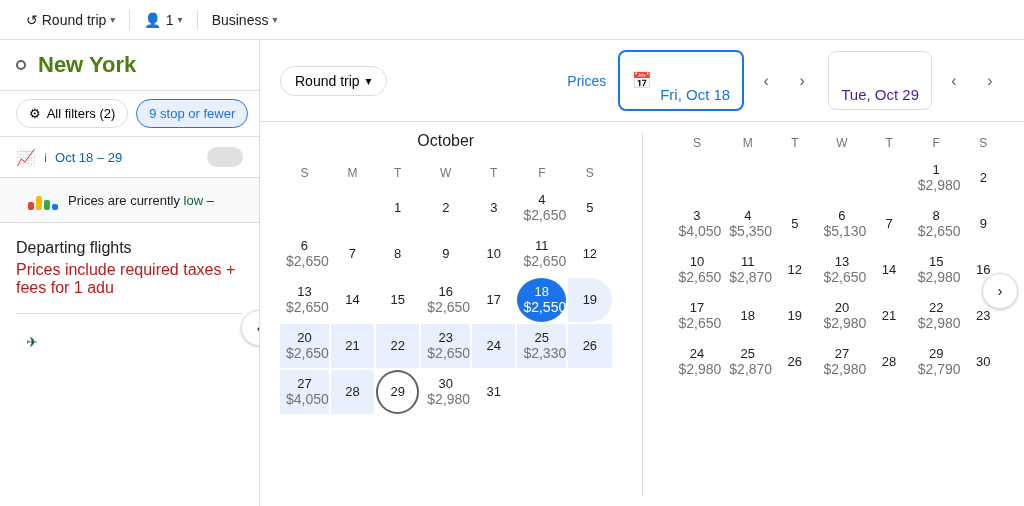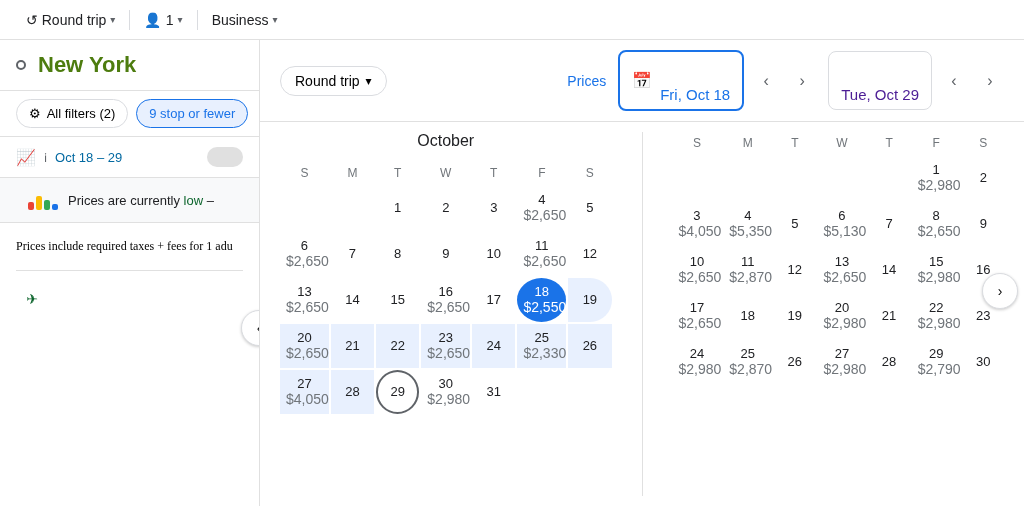--- a/index.html
+++ b/index.html
@@ -71,21 +71,21 @@
       position: absolute; bottom: 160px; right: 0;
       width: 36px; height: 36px; background: #fff;
       border: 1px solid #dadce0; border-radius: 50%;
       display: flex; align-items: center; justify-content: center;
       cursor: pointer; box-shadow: 0 1px 3px rgba(0,0,0,0.2);
       transform: translateX(50%); z-index: 10;
     }
 
     .departing-section { padding: 16px; }
     .departing-title { font-size: 16px; font-weight: 500; color: #202124; margin-bottom: 4px; }
-    .departing-sub { font-size: 12px; color: #000000; margin-bottom: 16px; font-family: Liberation Serif, serif; }
+    .departing-sub { font-size: 16px; color: #b91c1c; margin-bottom: 16px; }
 
     .flight-item {
       display: flex; align-items: center; gap: 12px; padding: 12px 0;
       border-top: 1px solid #e0e0e0;
     }
     .airline-logo {
       width: 32px; height: 32px; display: flex; align-items: center;
       justify-content: center; color: #0d652d;
     }
     .flight-time { font-size: 14px; font-weight: 500; color: #202124; }
@@ -237,20 +237,21 @@
         <div class="price-bar" style="height:6px;background:#1a73e8;"></div>
       </div>
       <span class="prices-low-text">
         Prices are currently <span style="color:#0d652d;font-weight:500;">low</span> –
       </span>
     </div>
 
     <div class="nav-arrow-left">‹</div>
 
     <div class="departing-section">
+      <div class="departing-title">Departing flights</div>
       <div class="departing-sub">Prices include required taxes + fees for 1 adu</div>
       <div class="flight-item">
         <div class="airline-logo">✈</div>
       </div>
     </div>
   </div>
 
   <div class="calendar-outer">
     <div class="calendar-panel">
 

